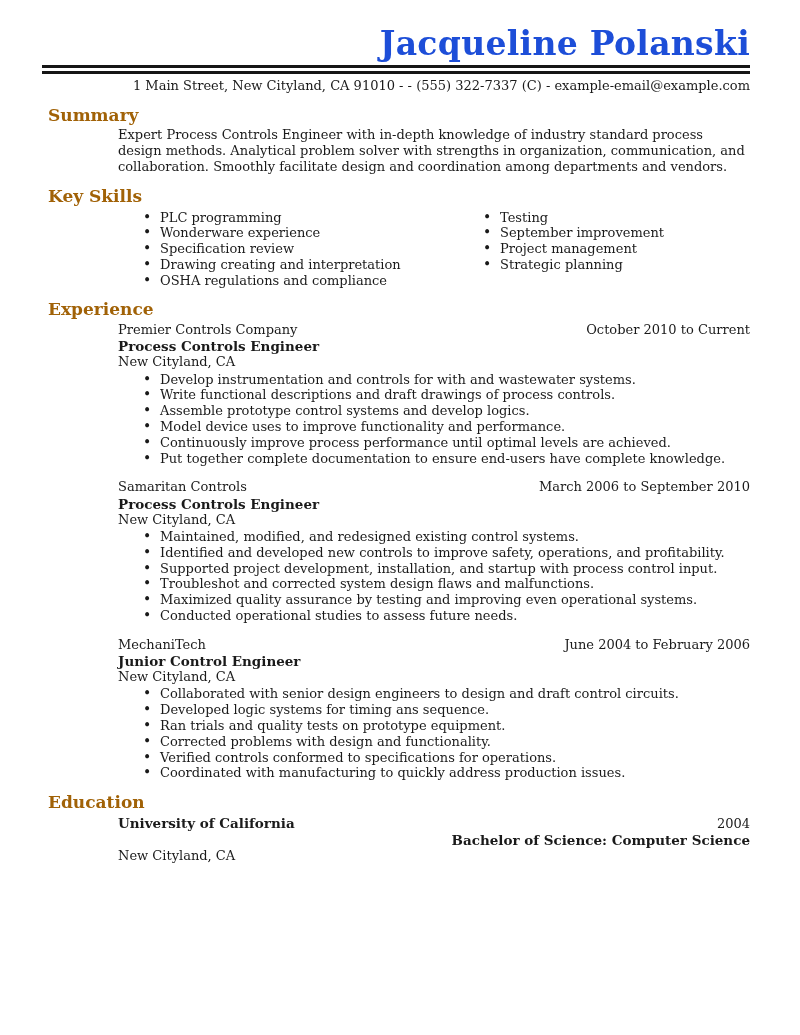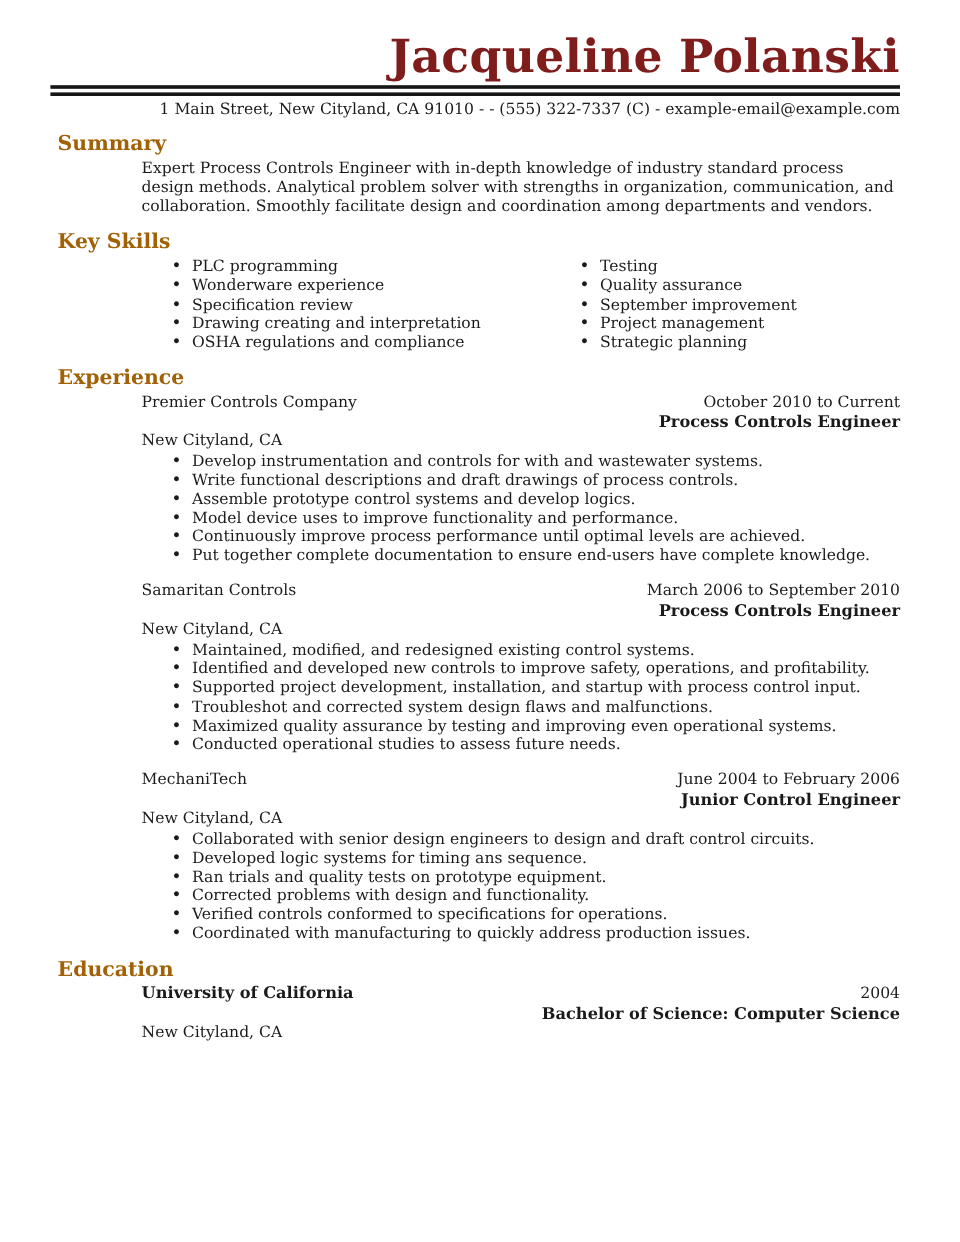--- a/index.html
+++ b/index.html
@@ -8,25 +8,25 @@
     width: 800px; height: 1035px; overflow: hidden;
     font-family: "DejaVu Serif", "Liberation Serif", serif;
     color: #1a1a1a;
     -webkit-font-smoothing: antialiased;
   }
   .page { padding: 26px 50px 0 48px; }
 
   
   .name {
     text-align: right;
-    font-size: 38px;
+    font-size: 33px;
     font-weight: bold;
     line-height: 1.1;
     letter-spacing: 0.3px;
-    color: #7f1d1d;
+    color: #1d4ed8;
   }
   .double-rule {
     margin-top: 3px;
     margin-left: -6px;
     height: 3px;
     border-top: 3px solid #161616;
     border-bottom: 3px solid #161616;
     box-sizing: content-box;
   }
   .contact {
@@ -67,21 +67,21 @@
     top: -1px;
     font-size: 14px;
   }
 
   
   .job { margin-top: 2px; }
   .job + .job { margin-top: 13px; }
   .row { display: flex; justify-content: space-between; align-items: baseline; }
   .company { font-size: 13px; line-height: 1.25; }
   .dates { font-size: 13px; line-height: 1.25; white-space: nowrap; }
-  .job-title { font-size: 13.5px; font-weight: bold; line-height: 1.2; text-align: right; }
+  .job-title { font-size: 13.5px; font-weight: bold; line-height: 1.2; }
   .location { font-size: 13px; line-height: 1.25; }
   .job ul.bulleted { list-style: none; margin-top: 1px; }
 
   
   .edu { margin-top: 2px; }
   .school { font-size: 13.5px; font-weight: bold; line-height: 1.25; }
   .year { font-size: 13px; }
   .degree { font-size: 13.5px; font-weight: bold; line-height: 1.2; text-align: right; }
 </style>
 </head>
@@ -105,21 +105,20 @@
     <div class="skills indent">
       <ul class="bulleted col-left">
         <li>PLC programming</li>
         <li>Wonderware experience</li>
         <li>Specification review</li>
         <li>Drawing creating and interpretation</li>
         <li>OSHA regulations and compliance</li>
       </ul>
       <ul class="bulleted col-right">
         <li>Testing</li>
-        <li>Quality assurance</li>
         <li>September improvement</li>
         <li>Project management</li>
         <li>Strategic planning</li>
       </ul>
     </div>
   </section>
 
   <section>
     <h2 class="section-heading">Experience</h2>
     <div class="indent">

